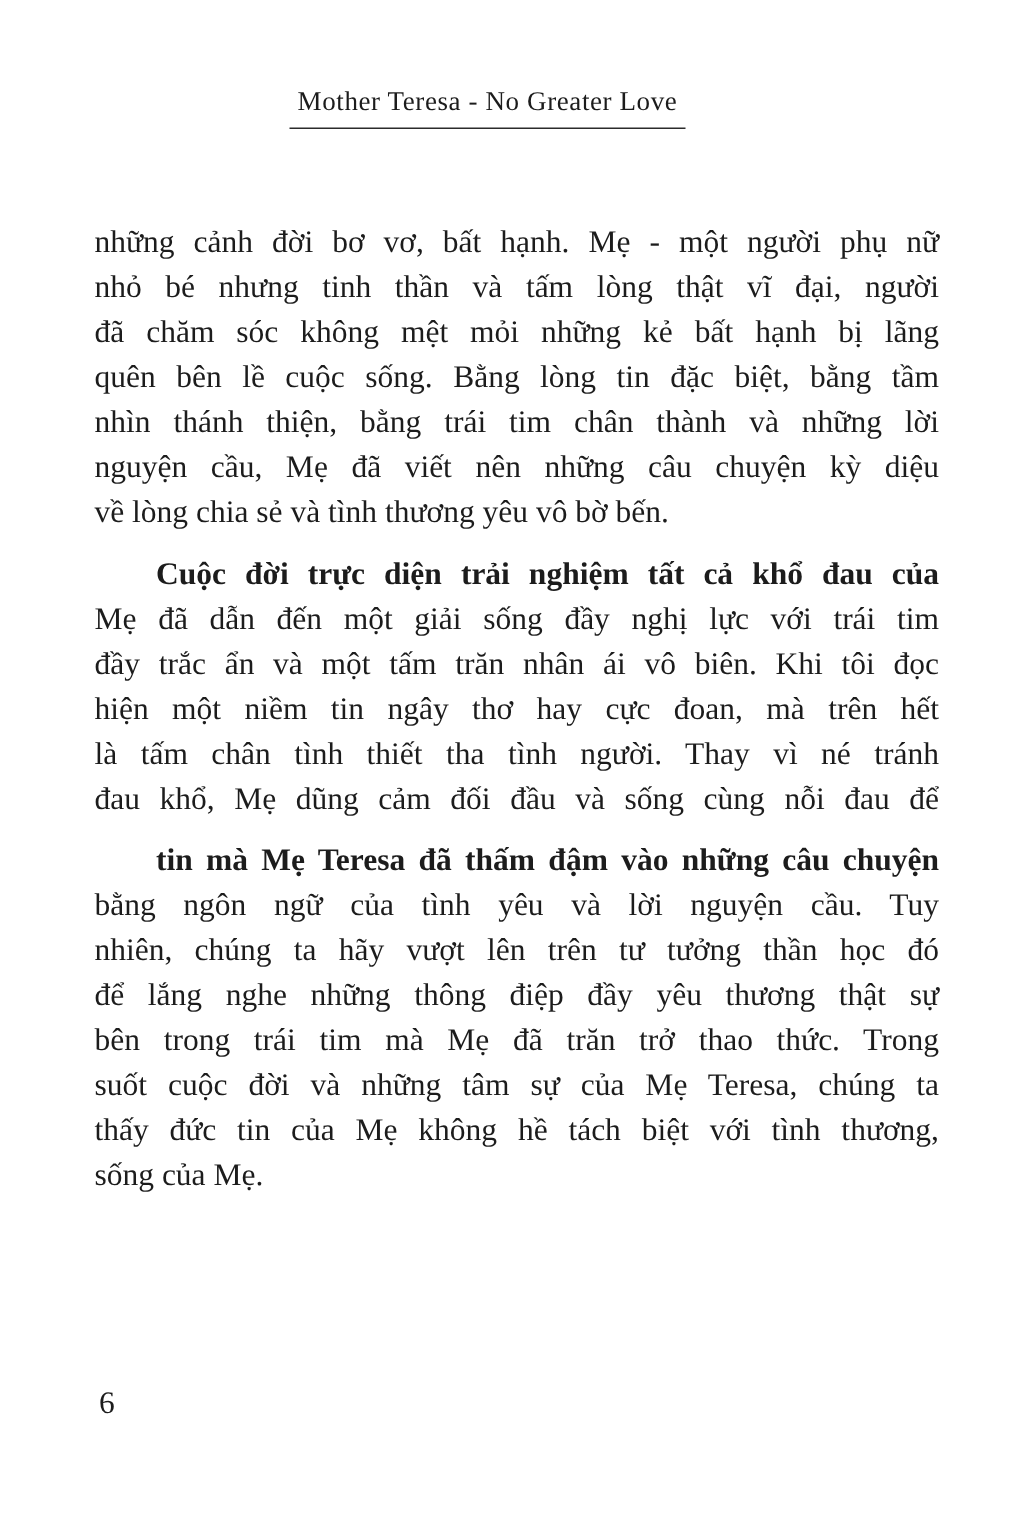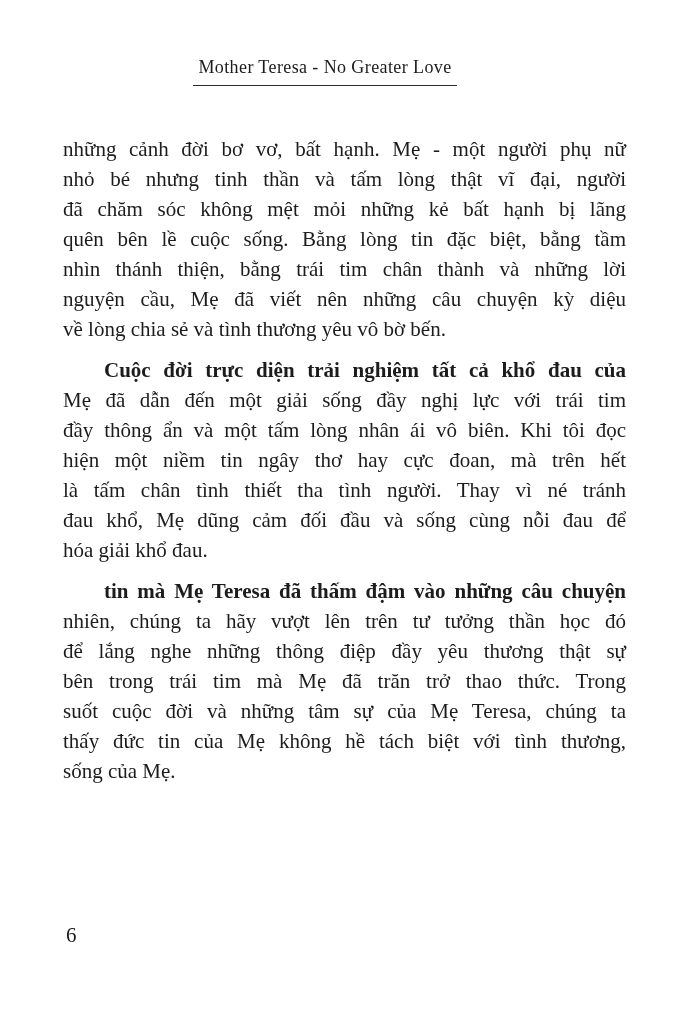--- a/index.html
+++ b/index.html
@@ -27,21 +27,21 @@
     display: inline-block;
     font-size: 18px;
     letter-spacing: 0.4px;
     padding: 0 5px 7px 5px;
     border-bottom: 1.5px solid #2b2b2b;
     transform: translateX(-18px);
     white-space: nowrap;
   }
   .text-block {
     position: absolute;
-    top: 134px;
+    top: 146px;
     left: 63px;
     width: 563px;
     font-size: 21px;
     line-height: 30px;
   }
   .para {
     margin: 0 0 11px 0;
   }
   .line {
     text-align: justify;
@@ -78,28 +78,28 @@
         <div class="line">nhỏ bé nhưng tinh thần và tấm lòng thật vĩ đại, người</div>
         <div class="line">đã chăm sóc không mệt mỏi những kẻ bất hạnh bị lãng</div>
         <div class="line">quên bên lề cuộc sống. Bằng lòng tin đặc biệt, bằng tầm</div>
         <div class="line">nhìn thánh thiện, bằng trái tim chân thành và những lời</div>
         <div class="line">nguyện cầu, Mẹ đã viết nên những câu chuyện kỳ diệu</div>
         <div class="line last">về lòng chia sẻ và tình thương yêu vô bờ bến.</div>
       </div>
       <div class="para indent">
         <div class="line">Cuộc đời trực diện trải nghiệm tất cả khổ đau của</div>
         <div class="line">Mẹ đã dẫn đến một giải sống đầy nghị lực với trái tim</div>
-        <div class="line">đầy thông ẩn và một tấm lòng nhân ái vô biên. Khi tôi đọc</div>
+        <div class="line">đầy trắc ẩn và một tấm trăn nhân ái vô biên. Khi tôi đọc</div>
         <div class="line">hiện một niềm tin ngây thơ hay cực đoan, mà trên hết</div>
         <div class="line">là tấm chân tình thiết tha tình người. Thay vì né tránh</div>
         <div class="line">đau khổ, Mẹ dũng cảm đối đầu và sống cùng nỗi đau để</div>
-        <div class="line last">hóa giải khổ đau.</div>
       </div>
       <div class="para indent">
         <div class="line">tin mà Mẹ Teresa đã thấm đậm vào những câu chuyện</div>
+        <div class="line">bằng ngôn ngữ của tình yêu và lời nguyện cầu. Tuy</div>
         <div class="line">nhiên, chúng ta hãy vượt lên trên tư tưởng thần học đó</div>
         <div class="line">để lắng nghe những thông điệp đầy yêu thương thật sự</div>
         <div class="line">bên trong trái tim mà Mẹ đã trăn trở thao thức. Trong</div>
         <div class="line">suốt cuộc đời và những tâm sự của Mẹ Teresa, chúng ta</div>
         <div class="line">thấy đức tin của Mẹ không hề tách biệt với tình thương,</div>
         <div class="line last">sống của Mẹ.</div>
       </div>
     </div>
 
   <div class="page-number">6</div>

